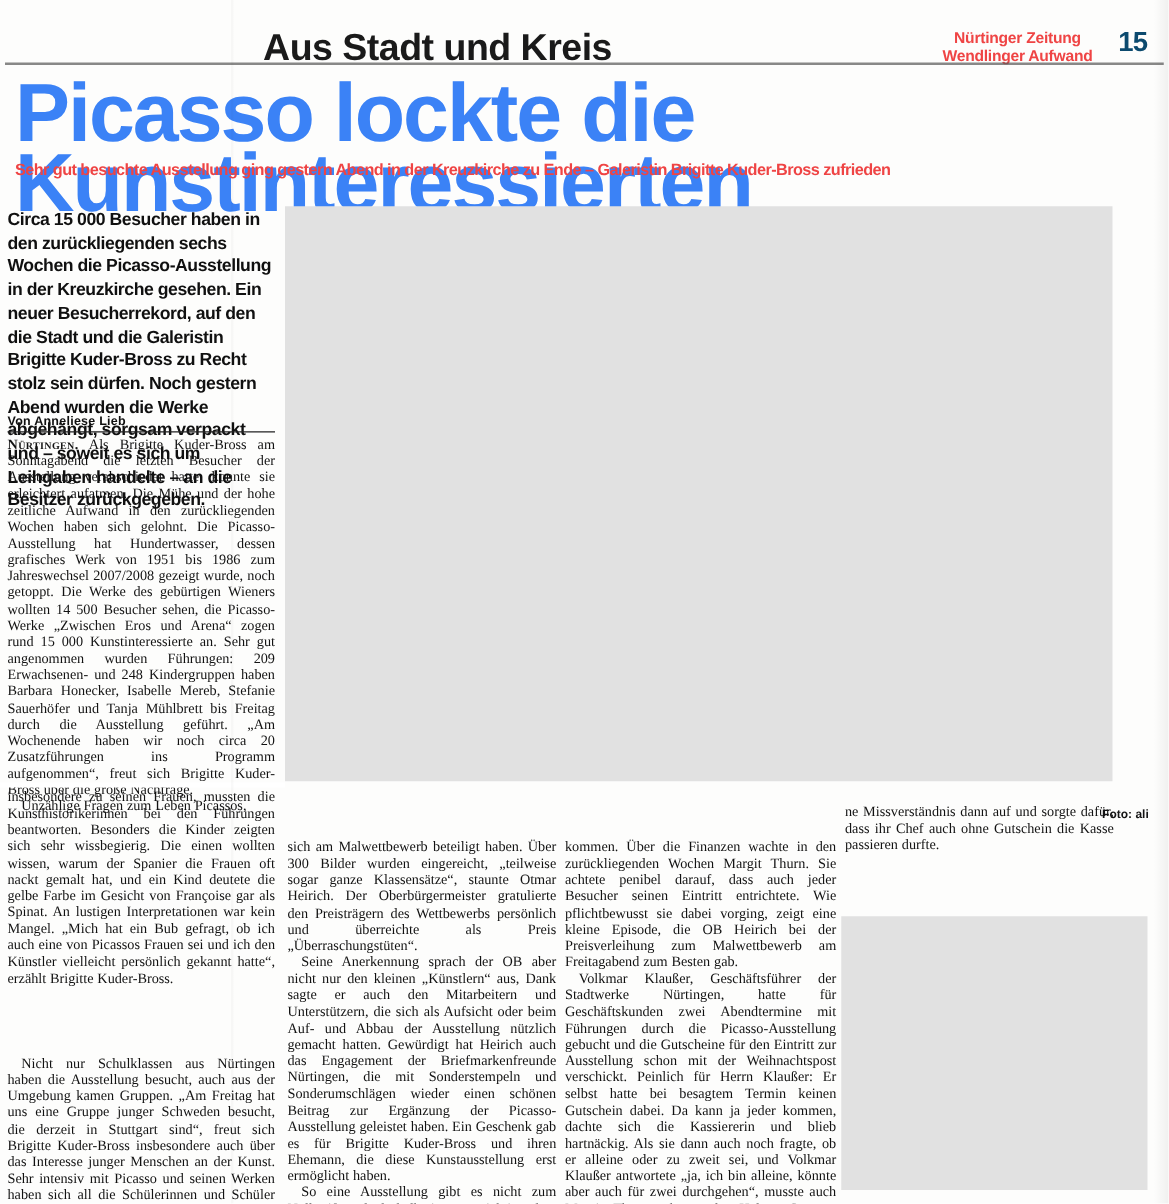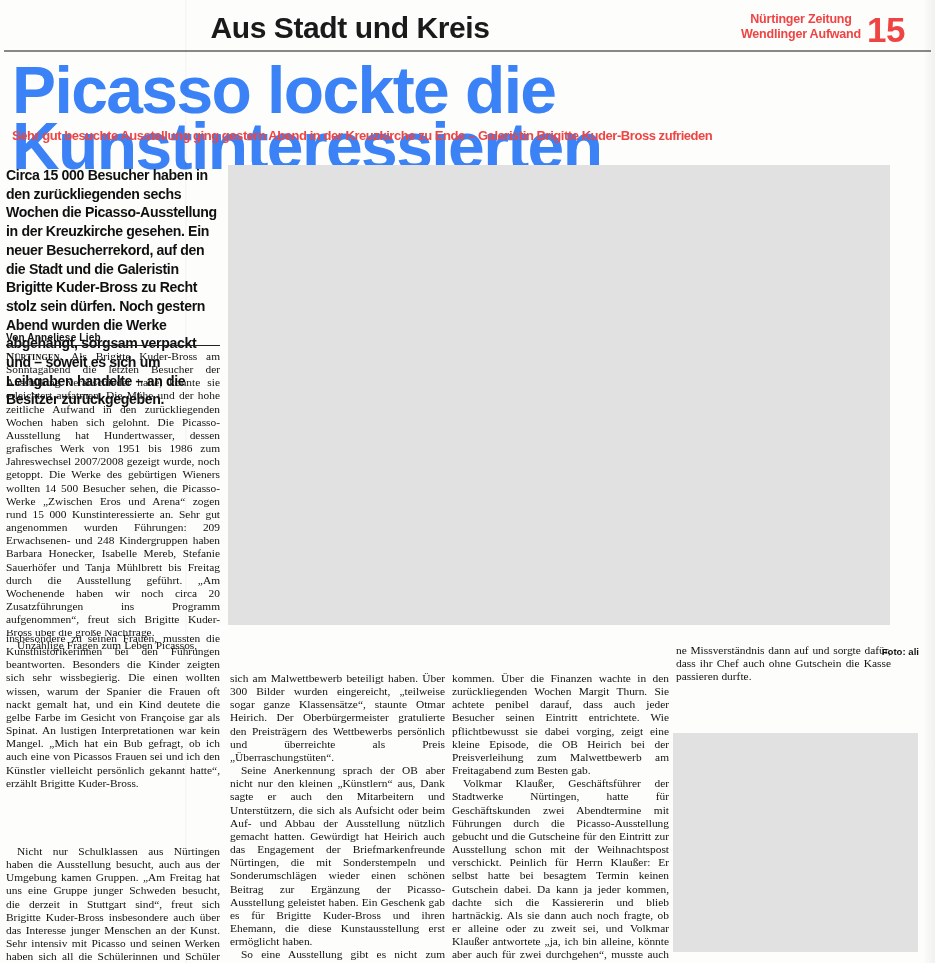--- a/index.html
+++ b/index.html
@@ -14,23 +14,24 @@
     height: 963px;
     background: #fdfdfc;
     overflow: hidden;
     font-family: "Liberation Serif", serif;
     color: #111111;
   }
 
   
   .masthead {
     position: absolute;
-    left: 0; top: 5px;
+    left: 0; top: 16px;
     width: 919px;
     height: 50px;
+    padding-left: 13px;
   }
   .masthead-section {
     position: absolute;
     left: 0; top: 6px;
     width: 700px;
     text-align: center;
     font-family: "Liberation Sans", sans-serif;
     font-weight: 700;
     font-size: 30px;
     letter-spacing: -0.4px;
@@ -45,22 +46,22 @@
     font-size: 12.5px;
     line-height: 14.5px;
     color: #ef4444;
     letter-spacing: -0.2px;
   }
   .masthead-pagenum {
     position: absolute;
     right: 14px; top: 5px;
     font-family: "Liberation Sans", sans-serif;
     font-weight: 700;
-    font-size: 35px;
-    color: #ef4444;
+    font-size: 22px;
+    color: #0c4a6e;
     letter-spacing: -0.5px;
   }
   .rule-top {
     position: absolute;
     left: 4px; top: 50px;
     width: 927px; height: 1.6px;
     background: #5a5a5a;
     opacity: 0.72;
   }
 

